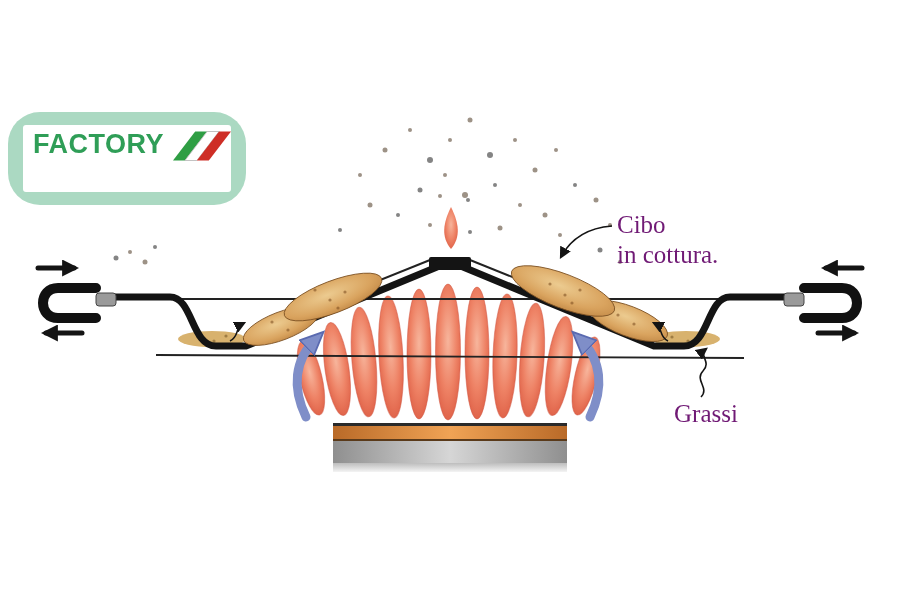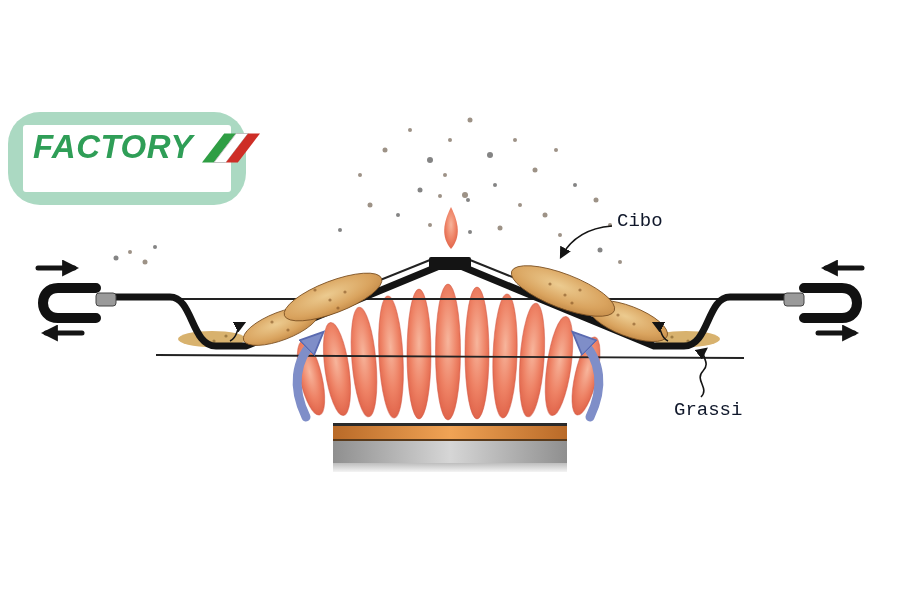--- a/index.html
+++ b/index.html
@@ -6,27 +6,27 @@
   .stage{position:relative;width:900px;height:600px;background:#ffffff;overflow:hidden;
          font-family:"Liberation Sans",sans-serif;}
   .diagram-svg{position:absolute;left:0;top:0;}
 
   
   .badge{position:absolute;left:8px;top:112px;width:238px;height:93px;
          background:#abd9c2;border-radius:32px;}
   .badge-inner{position:absolute;left:15px;top:13px;width:208px;height:67px;
          background:#ffffff;border-radius:3px;padding:4px 0 0 10px;box-sizing:border-box;}
   .badge-row1{display:flex;align-items:center;}
-  .badge-text{color:#2f9e57;font-weight:bold;font-size:33px;line-height:1.08;
-         letter-spacing:0.5px;font-style:italic;}
+  .badge-text{color:#2f9e57;font-weight:bold;font-size:27px;line-height:1.08;
+         letter-spacing:0.5px;}
   .flag{margin-left:9px;margin-top:2px;flex:0 0 auto;}
 
   
-  .caption{position:absolute;color:#0f172a;font-family:Liberation Mono, monospace;
-           font-size:19px;line-height:1.18;}
+  .caption{position:absolute;color:#701a75;font-family:Liberation Serif, serif;
+           font-size:25px;line-height:1.18;}
   .caption-cibo{left:617px;top:210px;}
   .caption-grassi{left:674px;top:399px;text-align:center;}
 </style>
 </head>
 <body>
 
 <div class="stage">
 
   <svg class="diagram-svg" width="900" height="600" viewBox="0 0 900 600">
     <defs>
@@ -215,18 +215,19 @@
           <polygon points="0,34 14,34 40,0 26,0" fill="#2f9e44"></polygon>
           <polygon points="14,34 28,34 54,0 40,0" fill="#ffffff" stroke="#b9b9b9" stroke-width="1"></polygon>
           <polygon points="28,34 42,34 68,0 54,0" fill="#ce2e26"></polygon>
         </svg>
       </div>
     </div>
   </div>
 
   <div class="caption caption-cibo">
     <div>Cibo</div>
+    <div>in cottura.</div>
   </div>
   <div class="caption caption-grassi">
     <div>Grassi</div>
   </div>
 
 </div>
 
 </body></html>

